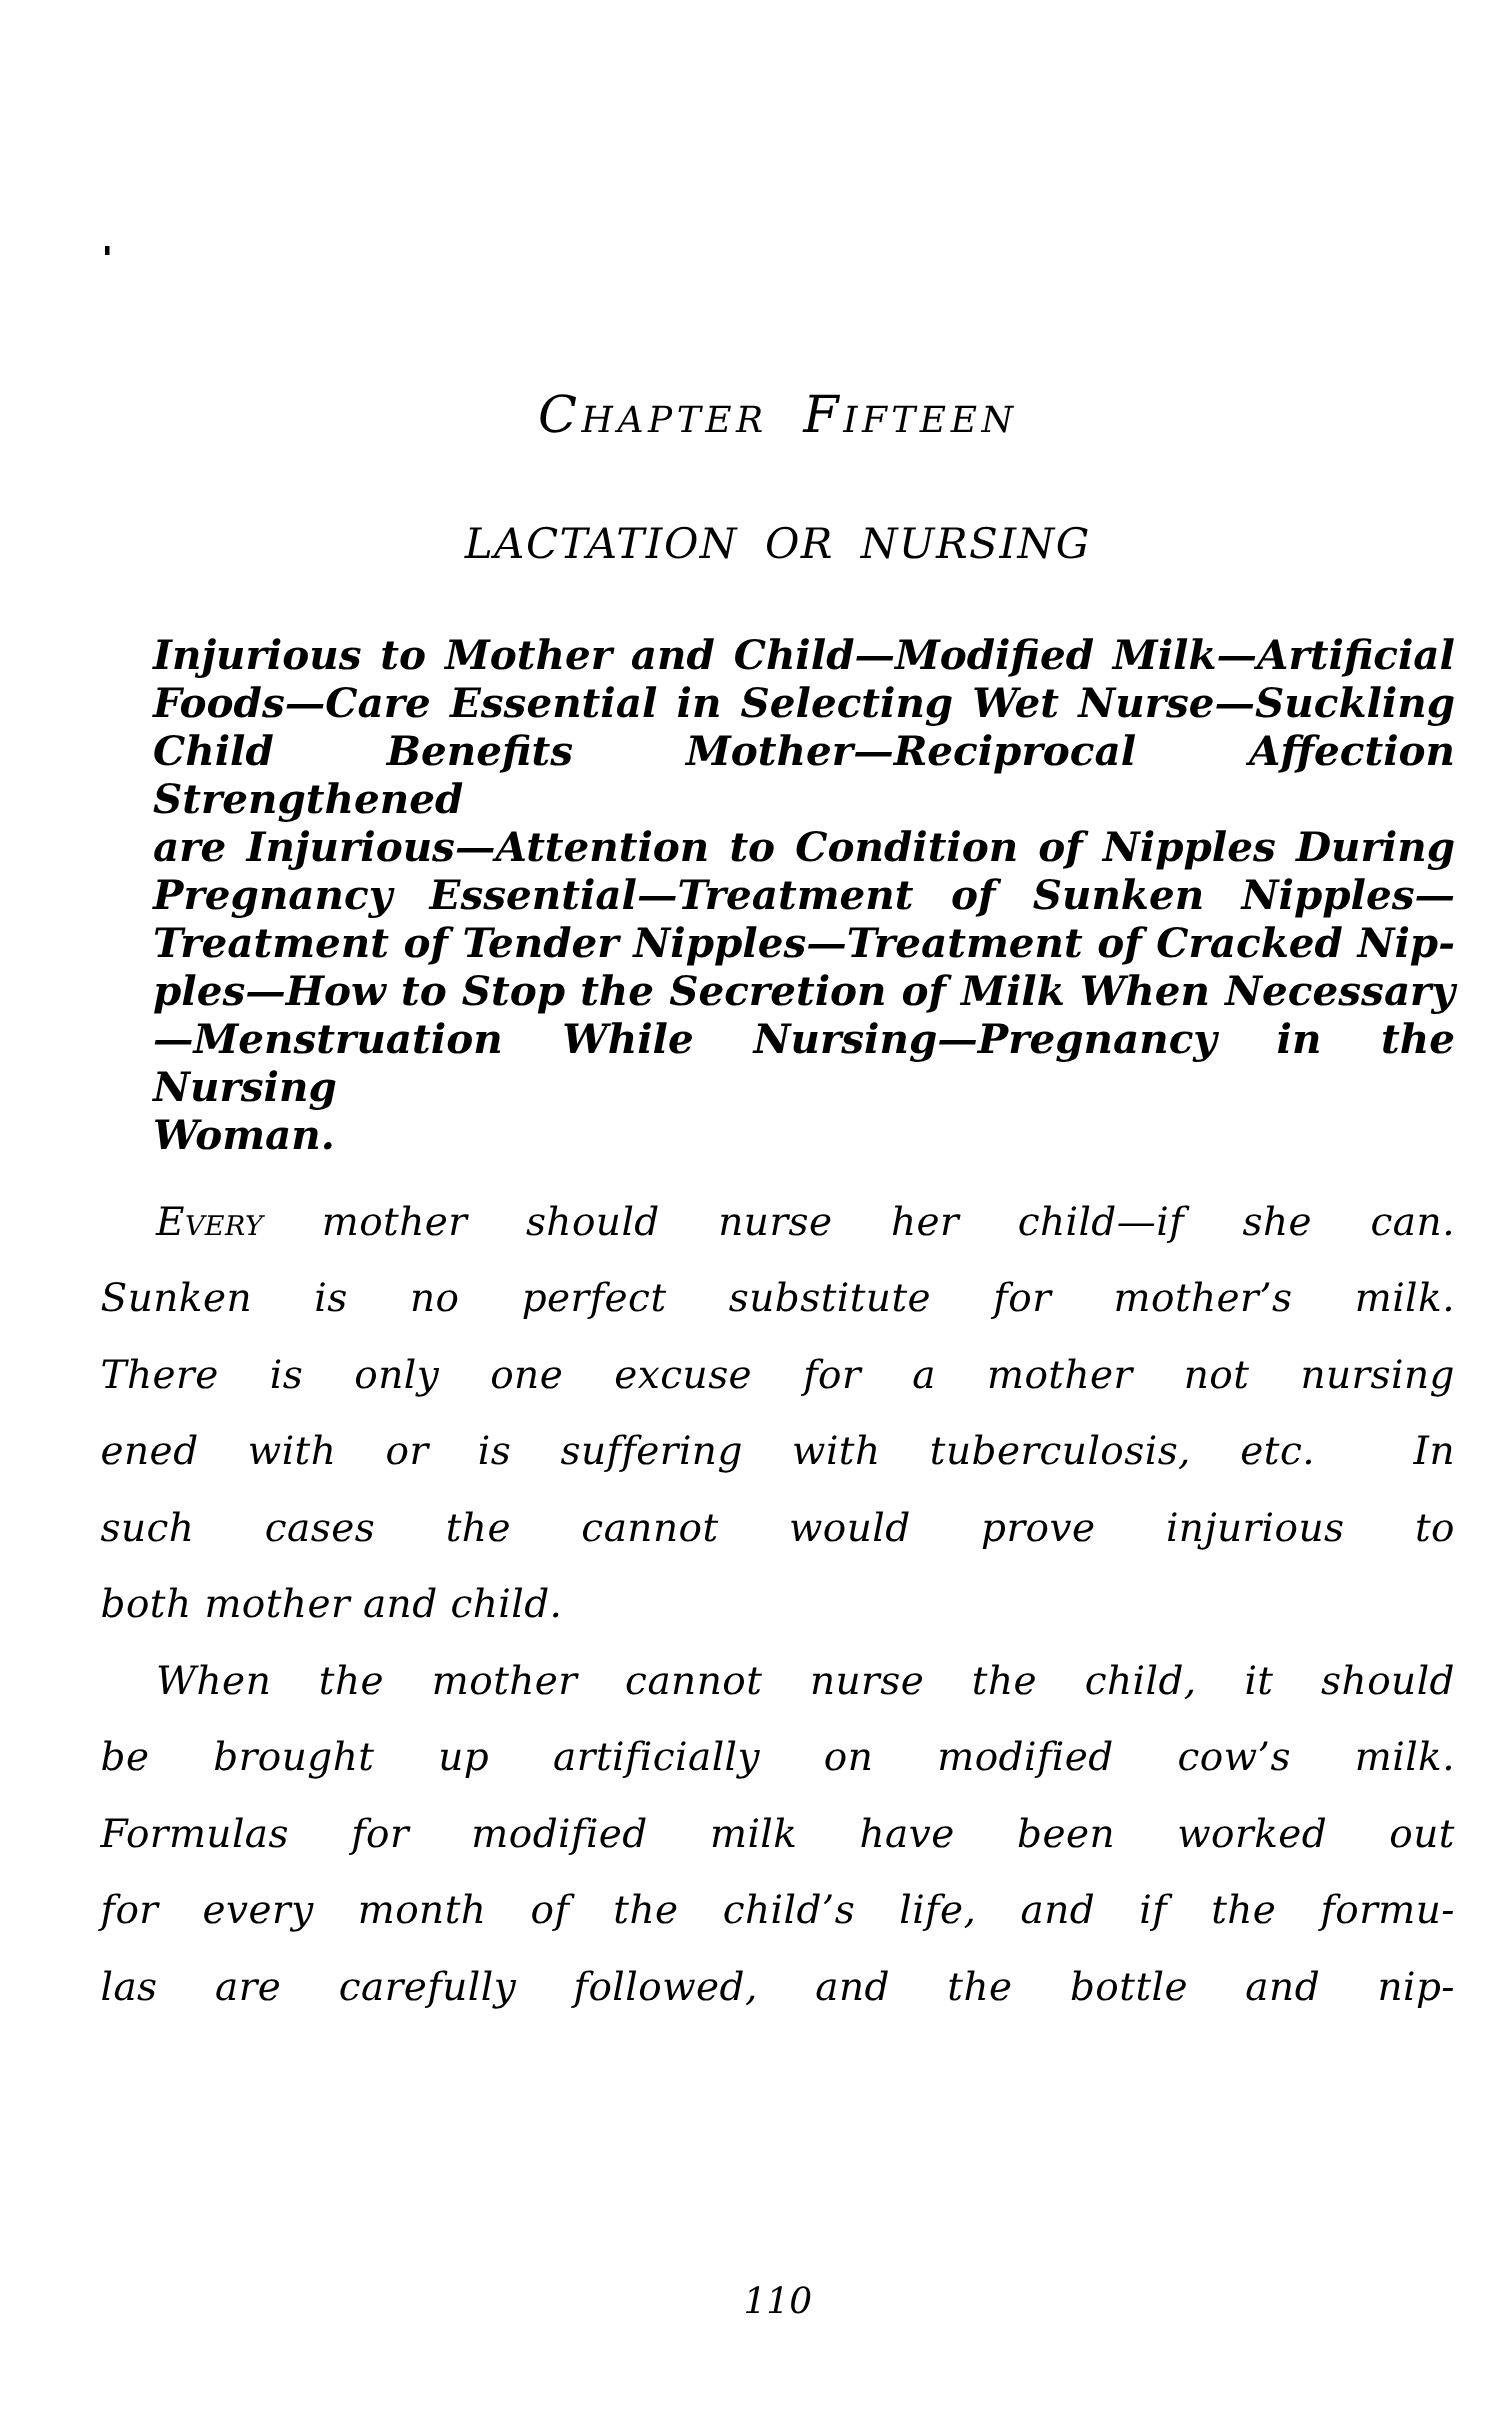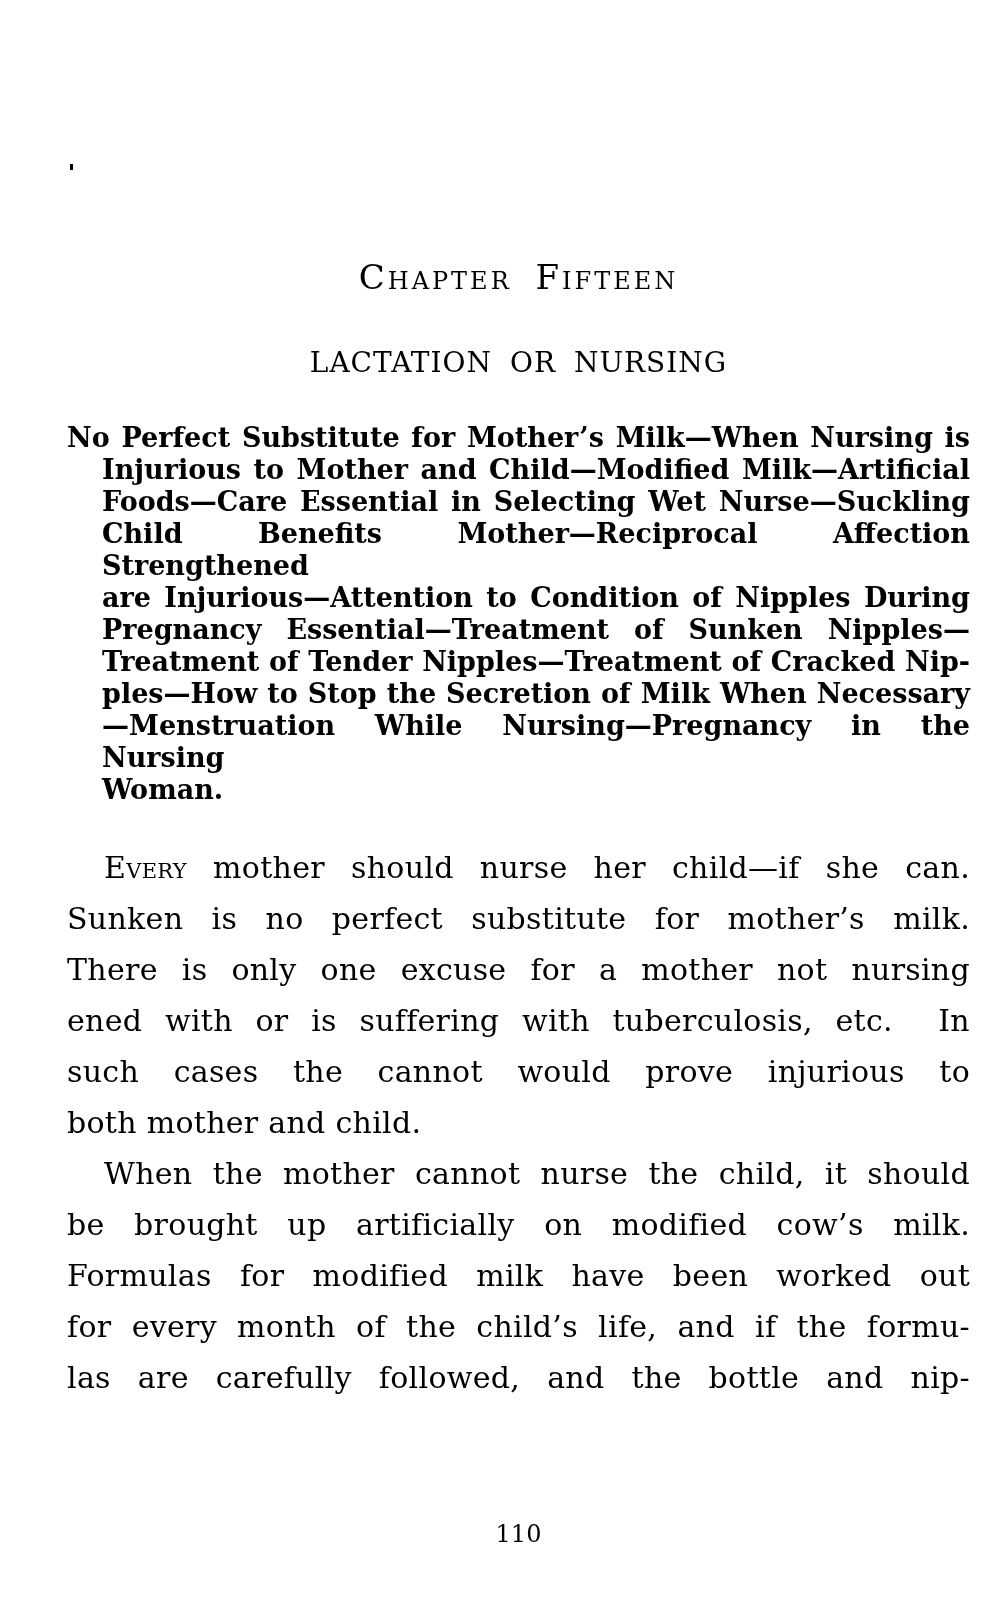--- a/index.html
+++ b/index.html
@@ -8,20 +8,21 @@
     background: #ffffff;
   }
   .page {
     position: relative;
     width: 1000px;
     height: 1610px;
     background: #ffffff;
     color: #000000;
     font-family: "DejaVu Serif", serif;
     overflow: hidden;
+    font-style: italic;
   }
   .speck {
     position: absolute;
     left: 70px;
     top: 164px;
     width: 3px;
     height: 6px;
     background: #000000;
   }
   .content {
@@ -61,22 +62,22 @@
     text-justify: inter-word;
     padding-left: 35px;
   }
   .syn-line.first {
     text-indent: -35px;
   }
   .syn-line.last {
     text-align-last: left;
   }
   .bodytext {
-    margin-top: 36px;
-    font-size: 30px;
+    margin-top: 16px;
+    font-size: 26px;
     line-height: 51px;
     letter-spacing: 0.3px;
   }
   .body-line {
     text-align: justify;
     text-align-last: justify;
     text-justify: inter-word;
   }
   .body-line.indent {
     text-indent: 37px;
@@ -99,21 +100,20 @@
 </style>
 </head>
 <body>
 
 <div class="page">
   <div class="speck"></div>
   <div class="content">
     <div class="chapter">Chapter Fifteen</div>
     <div class="title">LACTATION OR NURSING</div>
     <div class="synopsis">
-        <div class="syn-line first"><span class="syn-lead">No</span> Perfect Substitute for Mother’s Milk—When Nursing is</div>
         <div class="syn-line">Injurious to Mother and Child—Modified Milk—Artificial</div>
         <div class="syn-line">Foods—Care Essential in Selecting Wet Nurse—Suckling</div>
         <div class="syn-line">Child Benefits Mother—Reciprocal Affection Strengthened</div>
         <div class="syn-line">are Injurious—Attention to Condition of Nipples During</div>
         <div class="syn-line">Pregnancy Essential—Treatment of Sunken Nipples—</div>
         <div class="syn-line">Treatment of Tender Nipples—Treatment of Cracked Nip-</div>
         <div class="syn-line">ples—How to Stop the Secretion of Milk When Necessary</div>
         <div class="syn-line">—Menstruation While Nursing—Pregnancy in the Nursing</div>
         <div class="syn-line last">Woman.</div>
       </div>

